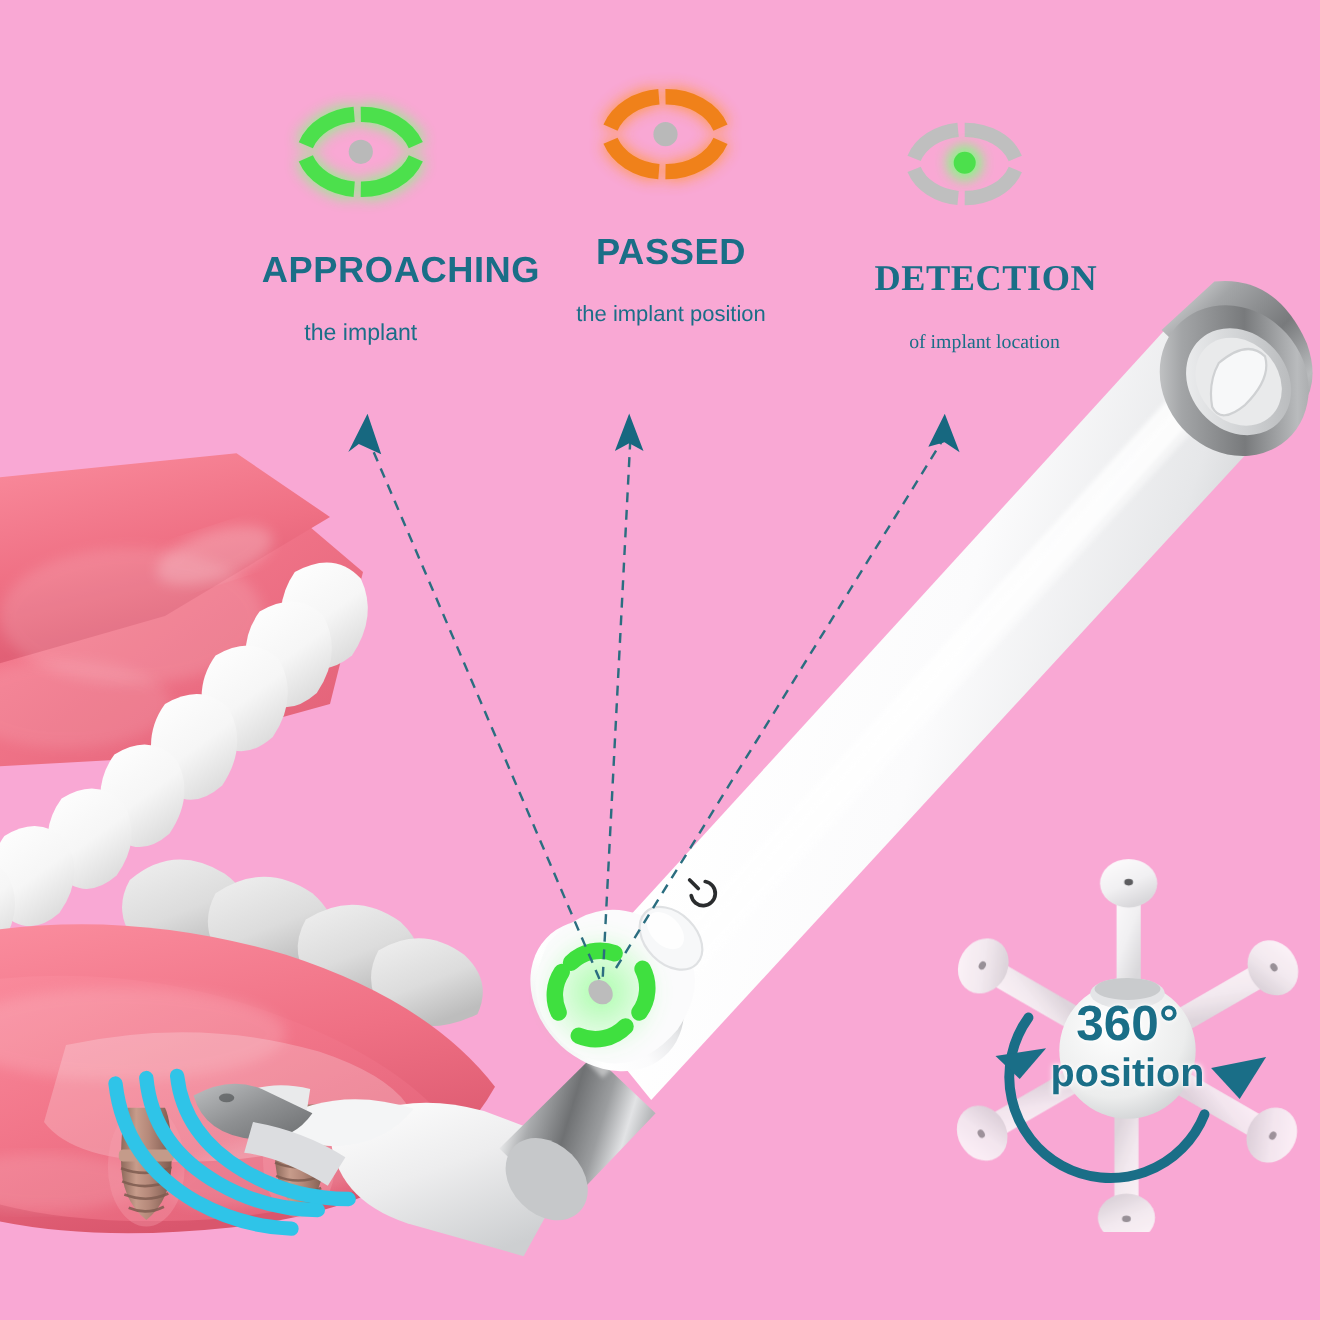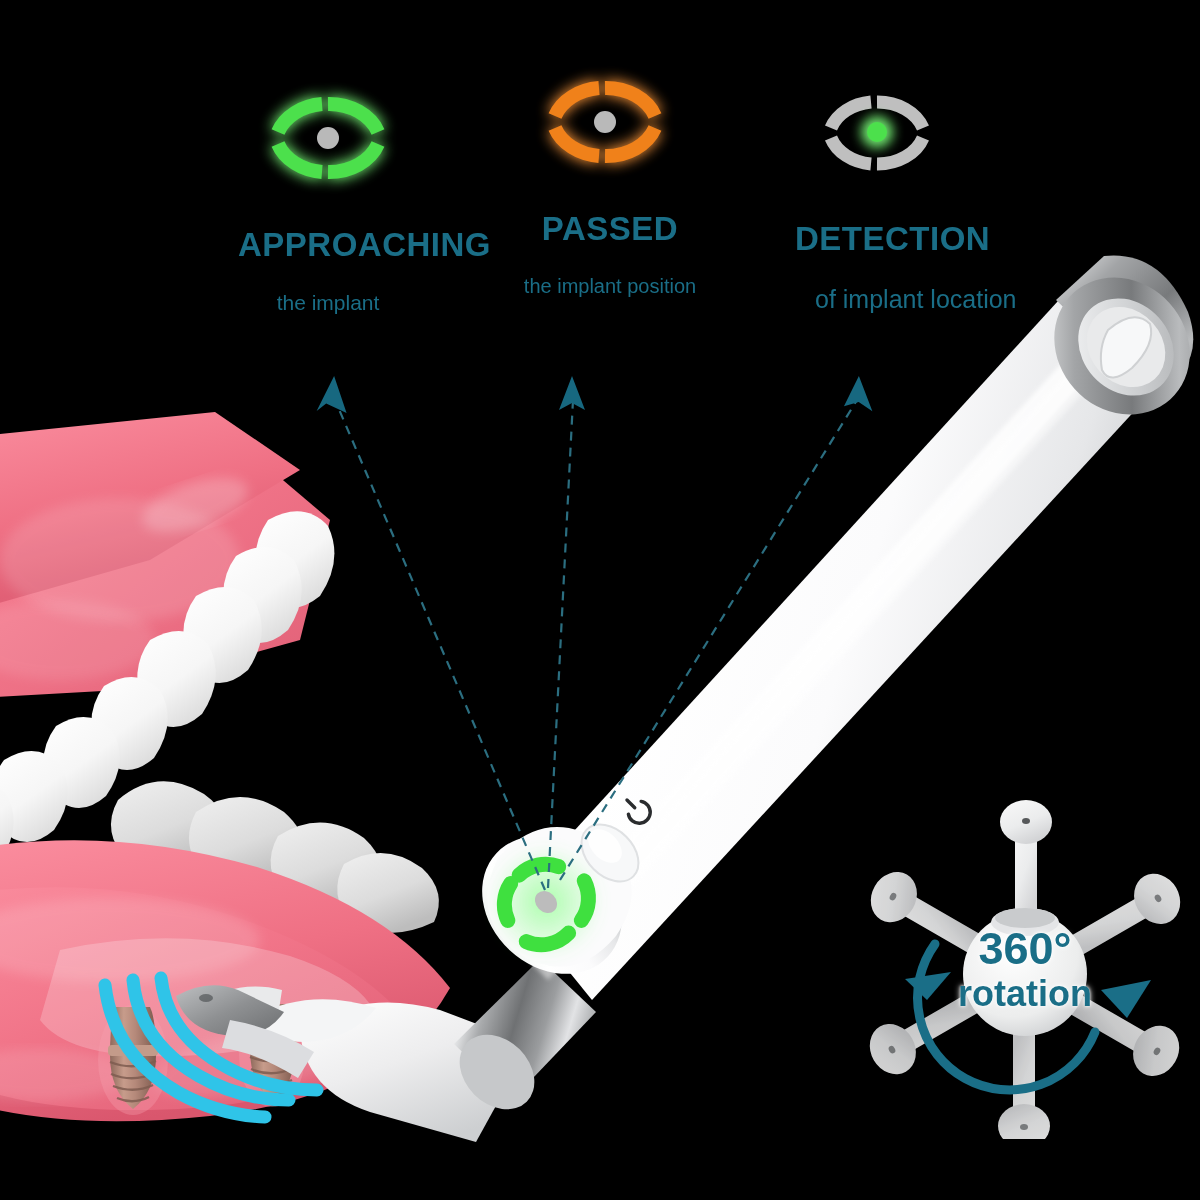--- a/index.html
+++ b/index.html
@@ -1,31 +1,31 @@
 <!DOCTYPE html>
 <html><head>
 <meta charset="utf-8">
 <style>
   html,body{margin:0;padding:0;background:#fff;}
   body{width:1200px;height:1200px;overflow:hidden;font-family:"Liberation Sans",sans-serif;}
-  #stage{position:relative;width:1200px;height:1200px;background:#000000;overflow:hidden;}
+  #stage{position:relative;width:1200px;height:1200px;background:#f9a8d4;overflow:hidden;}
 
   
   .status-col{position:absolute;text-align:center;}
   .ind-wrap{position:relative;width:160px;height:120px;margin:0 auto;}
   .ind-svg{position:absolute;left:0;top:0;width:160px;height:120px;}
 
   .hdr{font-weight:bold;letter-spacing:.5px;color:#1a6e87;white-space:nowrap;}
   .sub{color:#1a6e87;white-space:nowrap;}
 
   
   #device{position:absolute;left:0;top:0;width:1200px;height:1200px;pointer-events:none;}
 
   
-  #rot-badge{position:absolute;left:855px;top:794px;width:340px;height:345px;}
+  #rot-badge{position:absolute;left:855px;top:775px;width:340px;height:345px;}
   #rot-badge svg{position:absolute;left:0;top:0;}
   .rot-txt{position:absolute;left:0;right:0;text-align:center;color:#1a6e87;font-weight:bold;
            line-height:1.0;text-shadow:0 0 3px #fff,0 0 6px #fff;}
   #rot-360{top:132px;font-size:45px;}
   #rot-word{top:182px;font-size:36px;}
 
   .nosel{user-select:none;}
 </style>
 </head>
 <body>
@@ -296,40 +296,40 @@
           <path d="M74 94 A 52 42 0 0 1 30 66" fill="none" stroke="#f0811a" stroke-width="14"></path>
           <path d="M30 54 A 52 42 0 0 1 74 26" fill="none" stroke="#f0811a" stroke-width="14"></path>
         </g>
         <circle cx="80" cy="60" r="11" fill="#b9b9b9"></circle>
       </svg>
     </div>
     <div class="hdr nosel" style="font-size:33px;margin-top:28px;">PASSED</div>
     <div class="sub nosel" style="font-size:20px;margin-top:27px;">the implant position</div>
   </div>
 
-  <div class="status-col" style="left:795px;top:72px;width:180px;">
+  <div class="status-col" style="left:795px;top:88px;width:180px;font-family:Liberation Serif, serif;">
     <div class="ind-wrap" style="margin-left:2px;">
       <svg class="ind-svg" viewBox="0 0 160 120">
         <defs>
           <filter id="g3" x="-60%" y="-60%" width="220%" height="220%">
             <feGaussianBlur stdDeviation="6"></feGaussianBlur>
           </filter>
         </defs>
         <g>
           <path d="M80 30 A 48 38 0 0 1 126 56" fill="none" stroke="#bfbfbf" stroke-width="13"></path>
           <path d="M126 66 A 48 38 0 0 1 80 92" fill="none" stroke="#bfbfbf" stroke-width="13"></path>
           <path d="M74 92 A 48 38 0 0 1 34 66" fill="none" stroke="#bfbfbf" stroke-width="13"></path>
           <path d="M34 56 A 48 38 0 0 1 74 30" fill="none" stroke="#bfbfbf" stroke-width="13"></path>
         </g>
         <circle cx="80" cy="60" r="16" fill="#7dff7d" filter="url(#g3)" opacity="0.9"></circle>
         <circle cx="80" cy="60" r="10" fill="#4ce04c"></circle>
       </svg>
     </div>
     <div class="hdr nosel" style="font-size:33px;margin-top:28px;">DETECTION</div>
-    <div class="sub nosel" style="font-size:25px;margin-top:27px;margin-left:20px;">of implant location</div>
+    <div class="sub nosel" style="font-size:18px;margin-top:27px;margin-left:20px;">of implant location</div>
   </div>
 
   <div id="rot-badge">
     <svg viewBox="0 0 340 345" width="340" height="345">
       <defs>
         <linearGradient id="tipG" x1="0" y1="0" x2="0.5" y2="1">
           <stop offset="0%" stop-color="#ffffff"></stop>
           <stop offset="60%" stop-color="#f1f2f3"></stop>
           <stop offset="100%" stop-color="#d9dadc"></stop>
         </linearGradient>
@@ -375,16 +375,16 @@
 
       <circle cx="170" cy="180" r="62" fill="url(#hubG)"></circle>
       <ellipse cx="170" cy="128" rx="34" ry="14" fill="#e4e5e7"></ellipse>
       <ellipse cx="170" cy="124" rx="30" ry="10" fill="#c9cbcd"></ellipse>
 
       <path d="M 80 150 A 92 92 0 1 0 240 238" fill="none" stroke="#1a6e87" stroke-width="9" stroke-linecap="round"></path>
       <path d="M 50 185 L 96 178 L 72 206 Z" fill="#1a6e87"></path>
       <path d="M 296 186 L 246 196 L 272 224 Z" fill="#1a6e87"></path>
     </svg>
     <div class="rot-txt nosel" id="rot-360">360°</div>
-    <div class="rot-txt nosel" id="rot-word">rotation</div>
+    <div class="rot-txt nosel" id="rot-word">position</div>
   </div>
 
 </div>
 
 </body></html>

